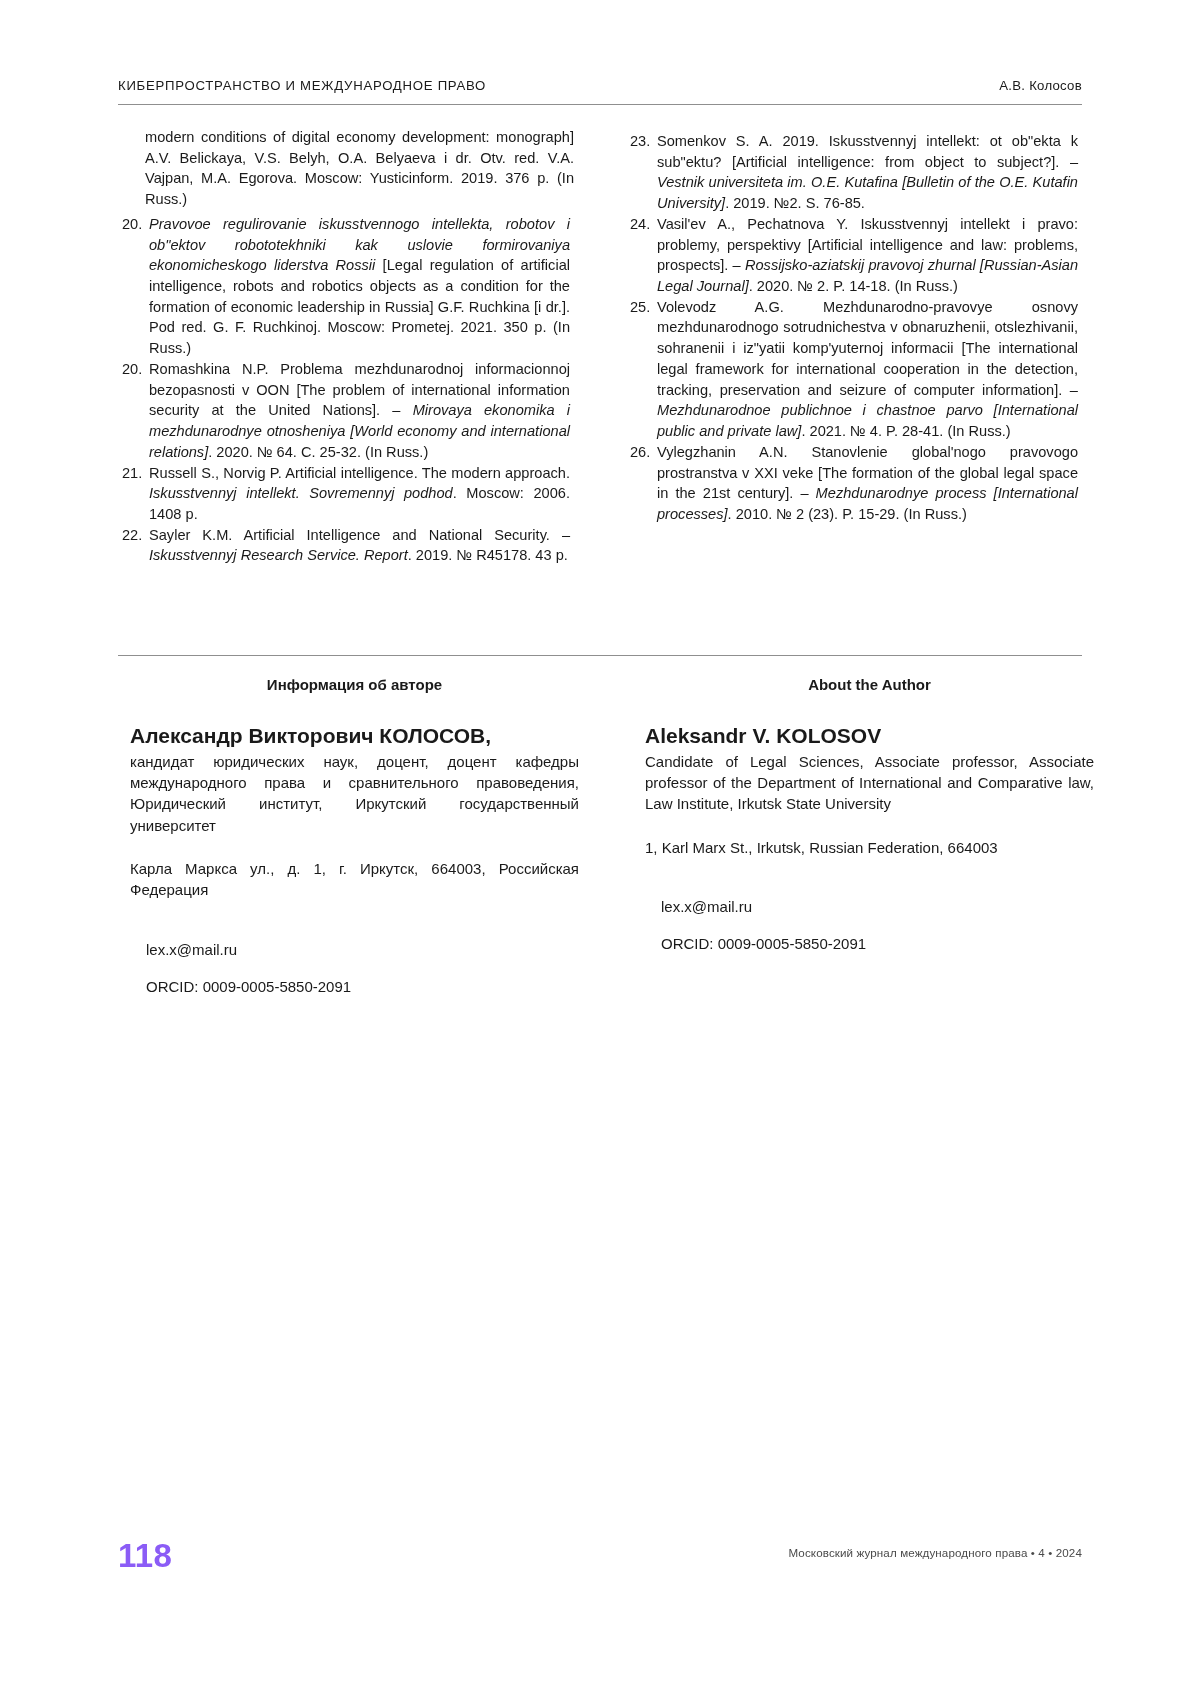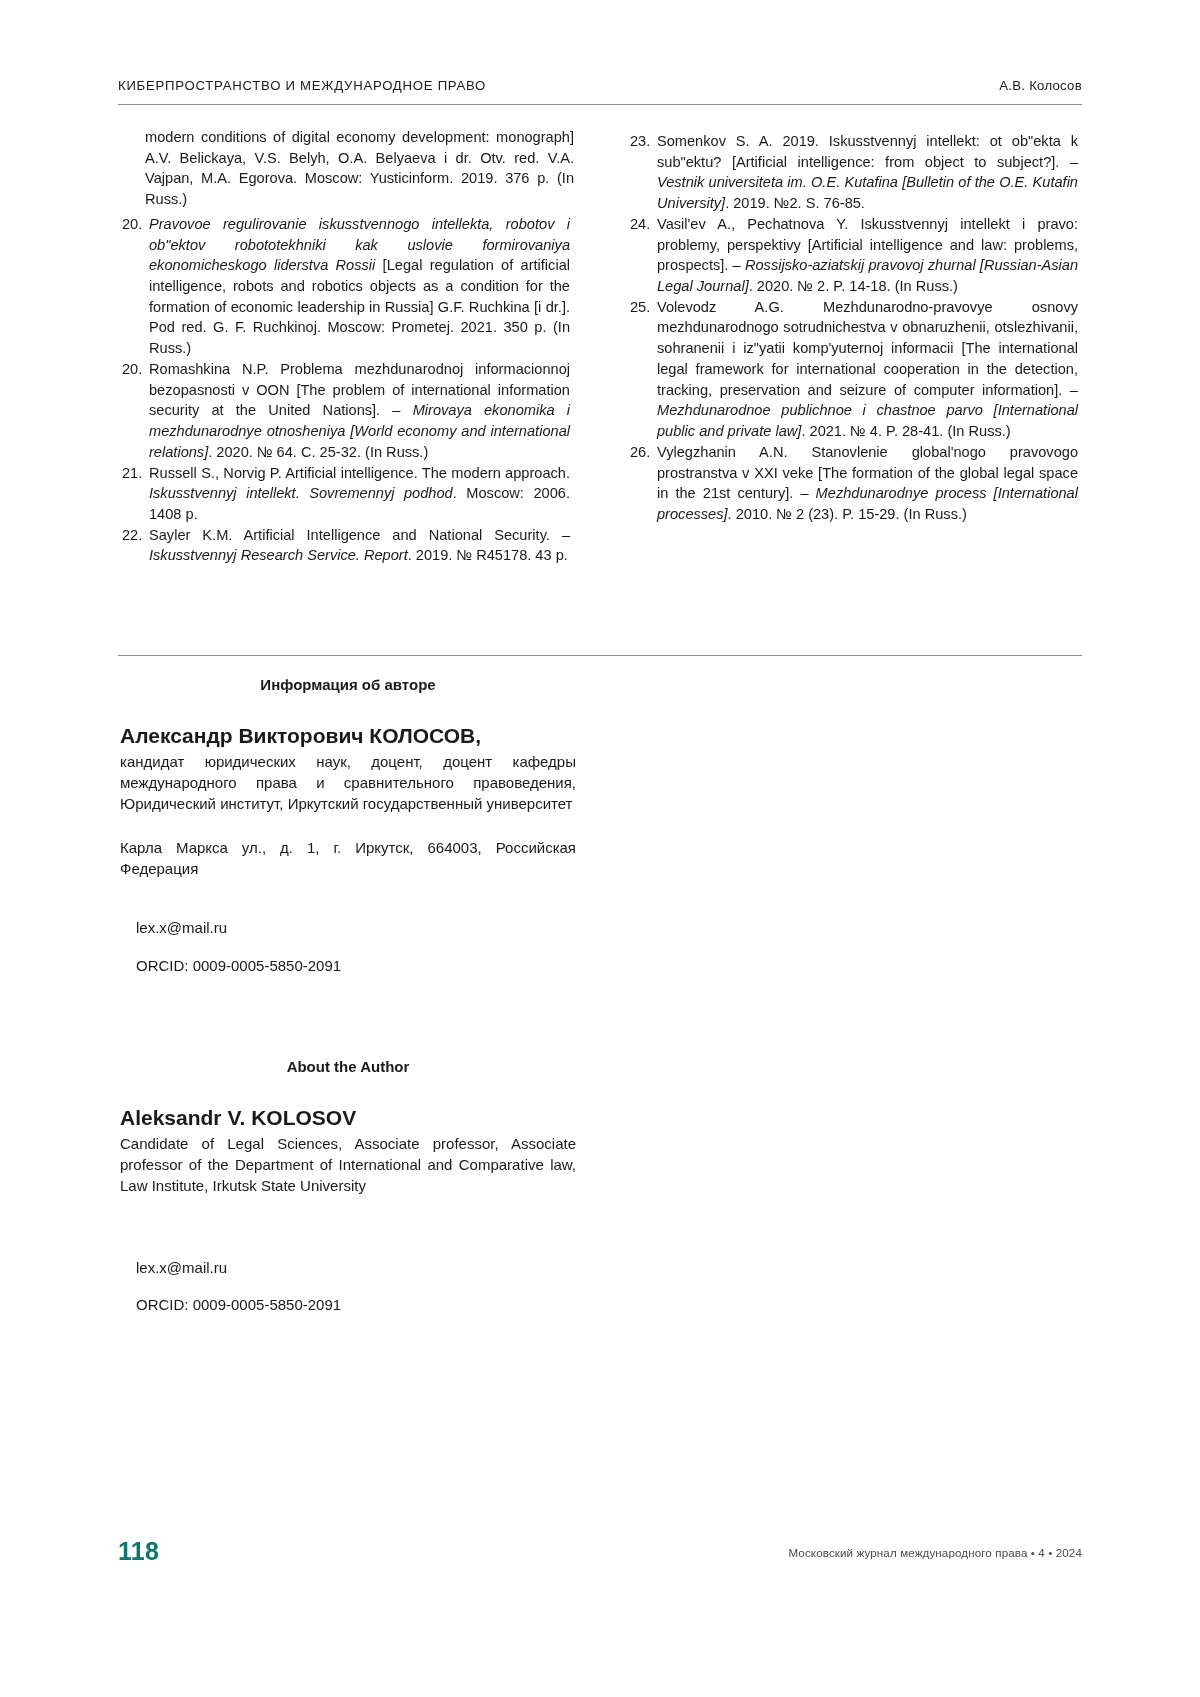--- a/index.html
+++ b/index.html
@@ -103,26 +103,25 @@
     left: 118px;
     top: 655px;
     width: 964px;
     height: 1px;
     background: #8f8f8f;
   }
 
   
   .authcols {
     position: absolute;
-    left: 120px;
+    left: 130px;
     top: 676px;
     width: 964px;
     display: flex;
     gap: 66px;
-    flex-direction: column;
   }
   .authcol { width: 456px; }
   .auth-head {
     font-size: 15px;
     font-weight: bold;
     text-align: center;
     margin-bottom: 28px;
   }
   .auth-head.left-head { text-align: center; }
   .auth-name {
@@ -148,24 +147,24 @@
     font-size: 15px;
     line-height: 1.42;
     margin: 16px;
   }
 
   
   .folio {
     position: absolute;
     left: 118px;
     top: 1537px;
-    font-size: 25px;
+    font-size: 33px;
     font-weight: bold;
     letter-spacing: 0.01em;
-    color: #0f766e;
+    color: #8b5cf6;
   }
   .footer-right {
     position: absolute;
     right: 118px;
     top: 1546px;
     font-size: 11.6px;
     color: #4a4a4a;
     letter-spacing: 0.01em;
   }
 </style>
@@ -240,20 +239,21 @@
       <div class="auth-gap"></div>
       <p class="auth-contact">lex.x@mail.ru</p>
       <p class="auth-contact">ORCID: 0009-0005-5850-2091</p>
     </div>
 
     <div class="authcol">
       <div class="auth-head">About the Author</div>
       <p class="auth-name">Aleksandr V. KOLOSOV</p>
       <p class="auth-body">Candidate of Legal Sciences, Associate professor, Associate professor of the Department of International and Comparative law, Law Institute, Irkutsk State University</p>
       <div class="auth-gap"></div>
+      <p class="auth-plain">1, Karl Marx St., Irkutsk, Russian Federation, 664003</p>
       <div class="auth-gap"></div>
       <p class="auth-contact">lex.x@mail.ru</p>
       <p class="auth-contact">ORCID: 0009-0005-5850-2091</p>
     </div>
 
   </div>
 
   <div class="folio">118</div>
   <div class="footer-right">Московский журнал международного права  •  4  •  2024</div>
 

